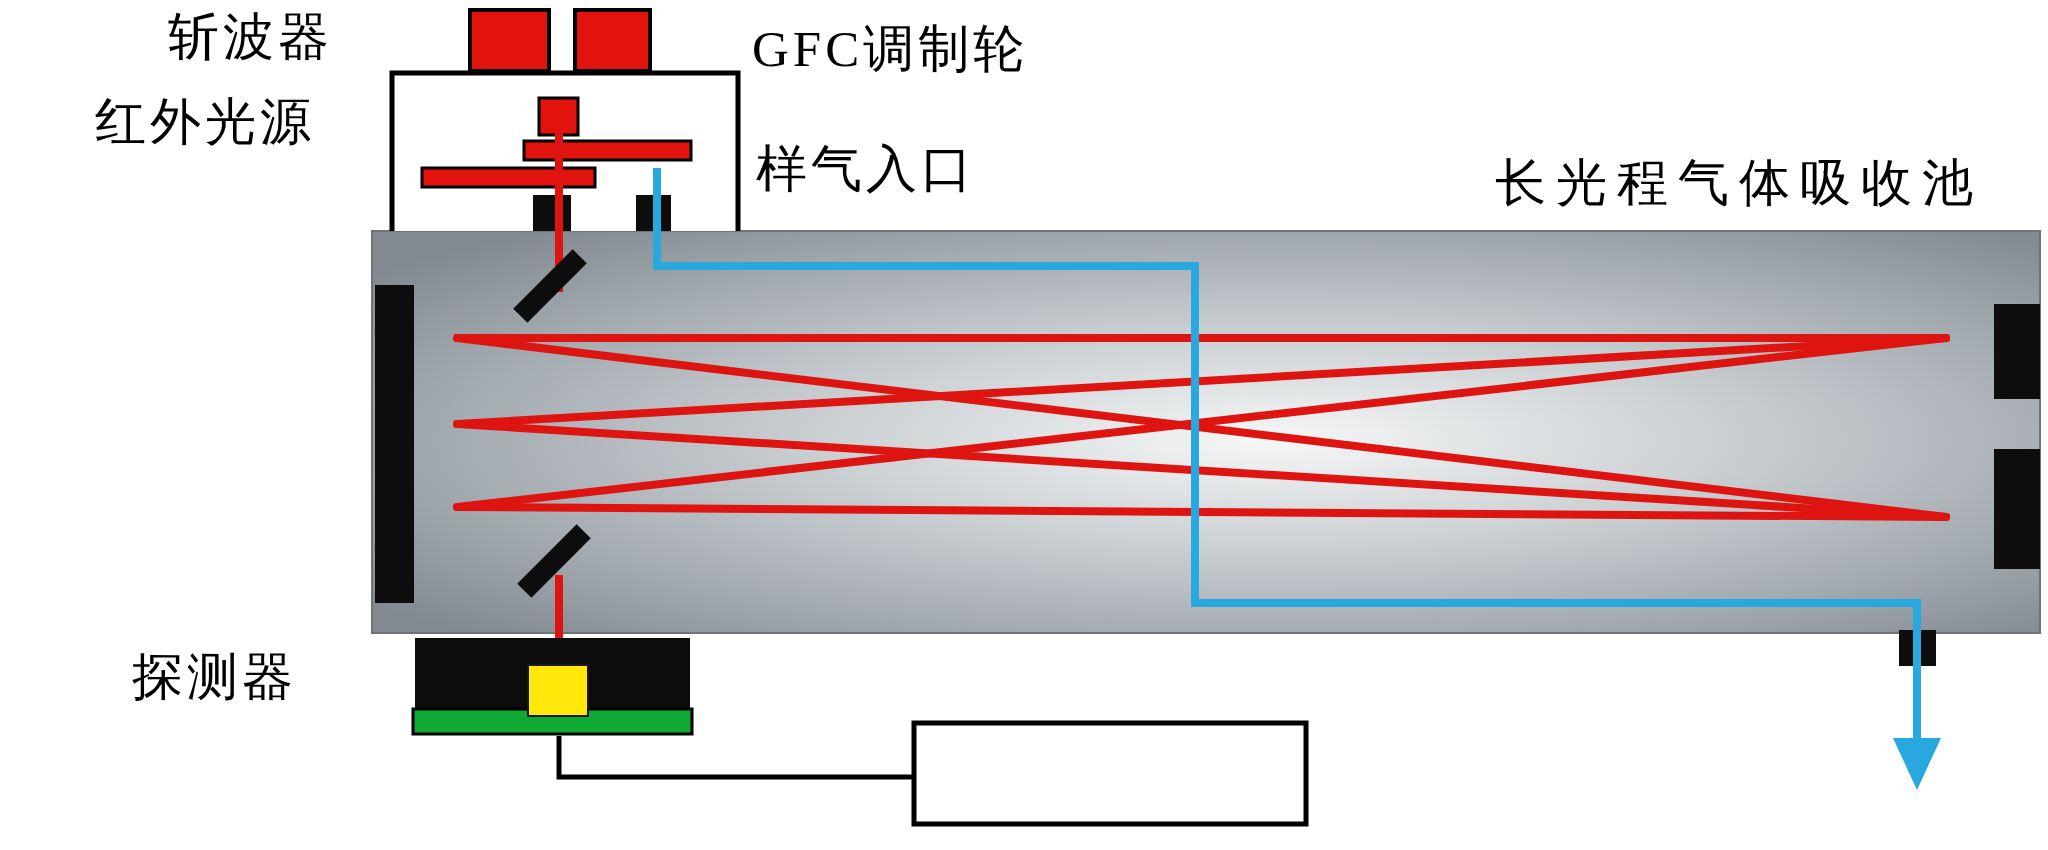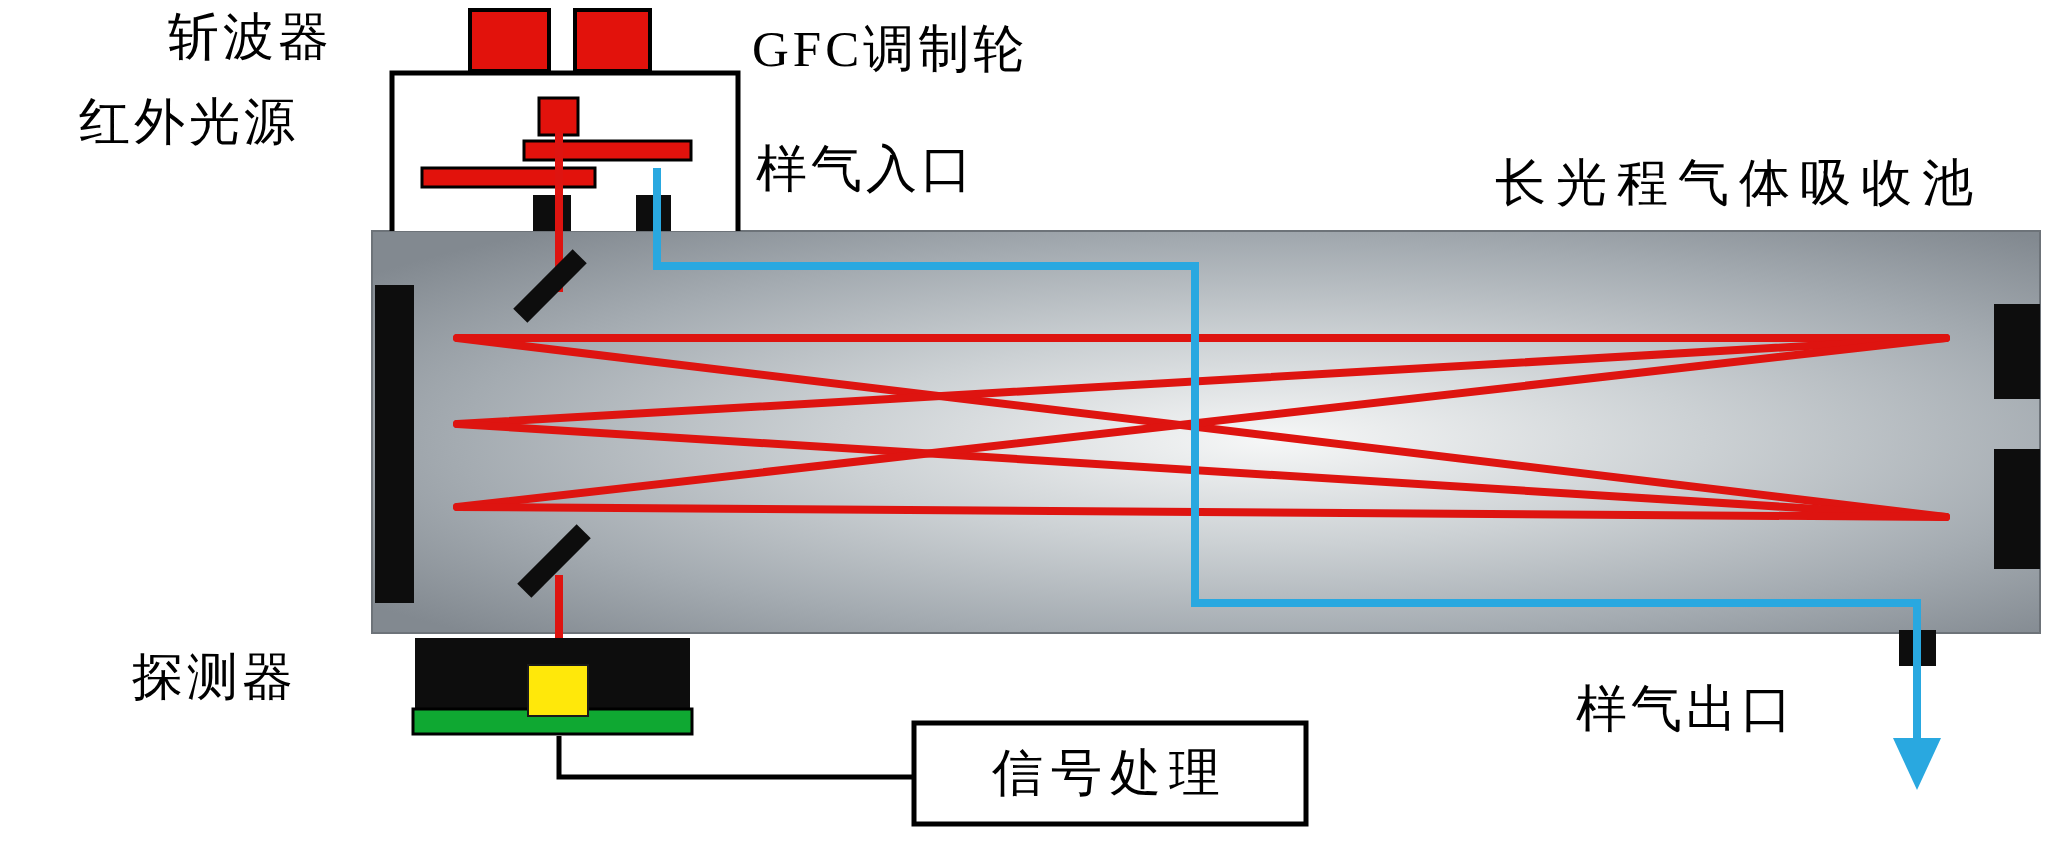--- a/index.html
+++ b/index.html
@@ -95,28 +95,26 @@
     <rect x="413" y="709" width="279" height="25" fill="var(--green)" stroke="#000" stroke-width="3"></rect>
     <rect x="528" y="665" width="60" height="51" fill="var(--yellow)" stroke="#1a1a1a" stroke-width="2"></rect>
 
     <polyline points="559,736 559,777 914,777" fill="none" stroke="#000" stroke-width="5"></polyline>
 
     <rect x="914" y="723" width="392" height="101" fill="#ffffff" stroke="#000" stroke-width="5"></rect>
   </svg>
 
   <div class="label" style="left:168px;top:8px">斩波器</div>
 
-  <div class="label" style="left:79px;top:93px">红外光源</div>
+  <div class="label" style="left:95px;top:93px">红外光源</div>
 
   <div class="label" style="left:752px;top:20px">GFC调制轮</div>
 
   <div class="label" style="left:756px;top:140px">样气入口</div>
 
   <div class="label wide" style="left:1495px;top:158px">长光程气体吸收池</div>
 
   <div class="label" style="left:132px;top:648px">探测器</div>
 
 
-  <div class="label" style="left:1576px;top:680px">样气出口</div>
 
-  <div class="boxed-label" style="left:914px;top:723px;width:392px;height:101px">信号处理</div>
 
 </div>
 
 </body></html>

